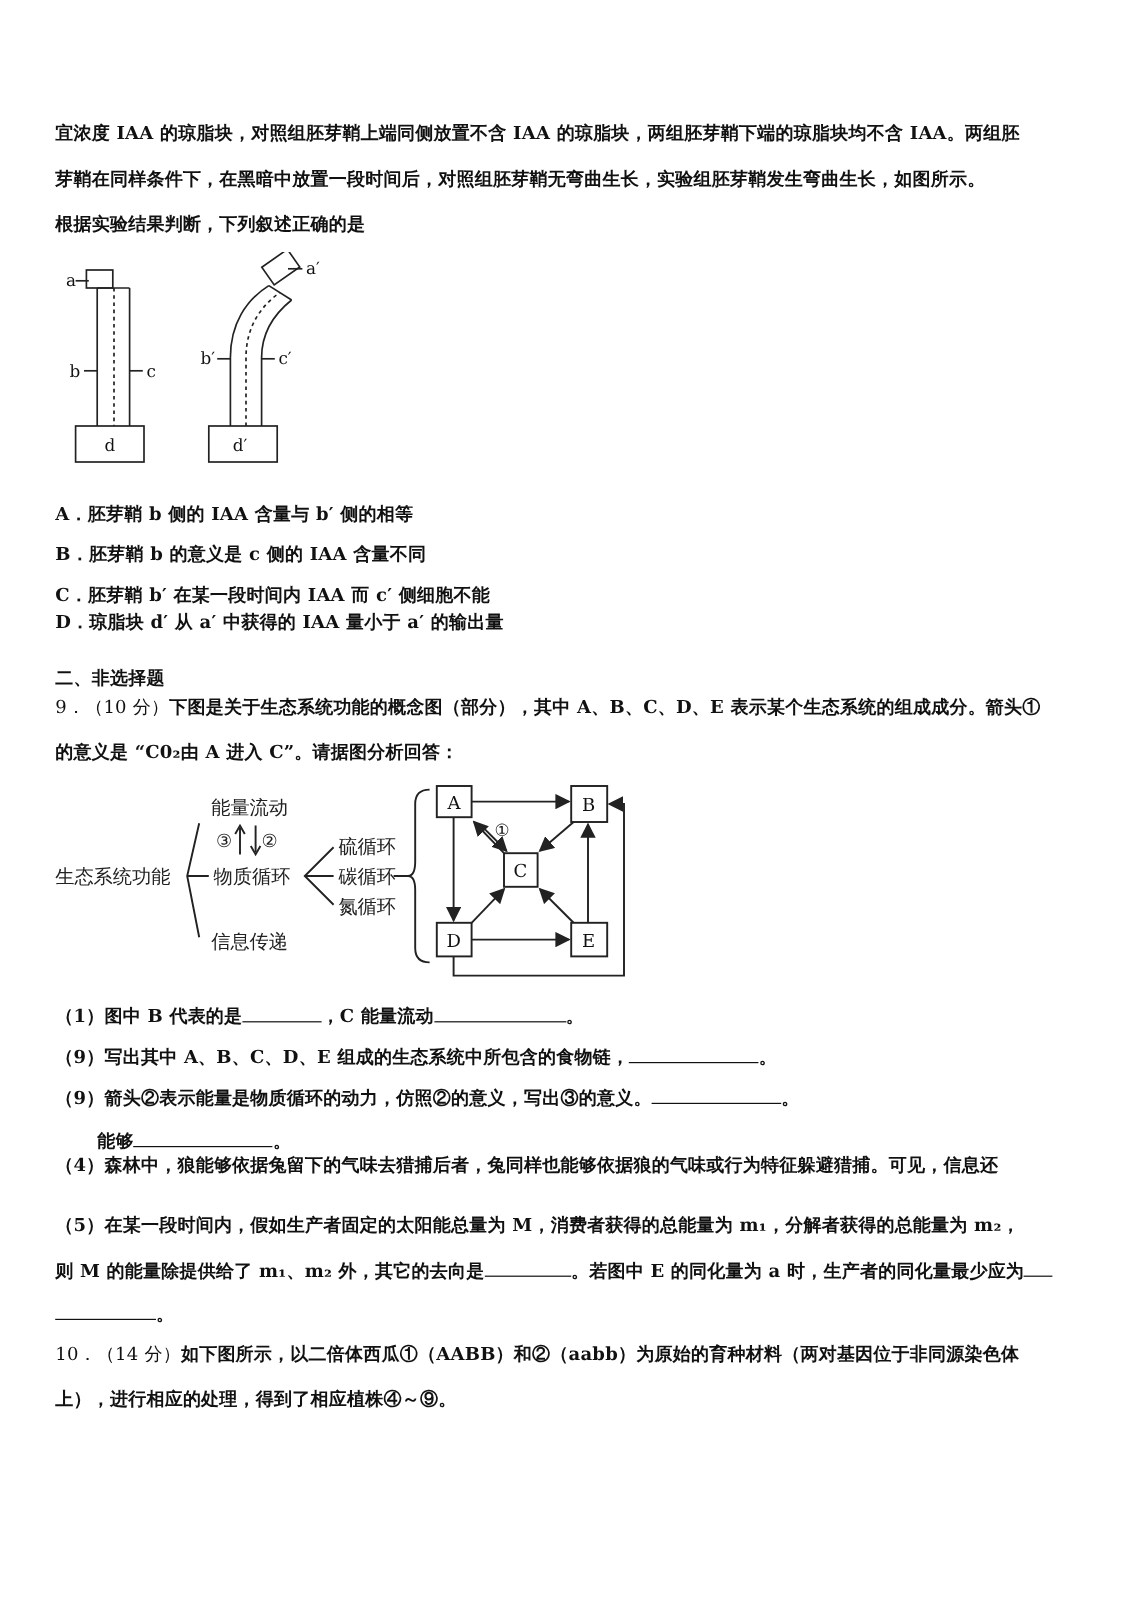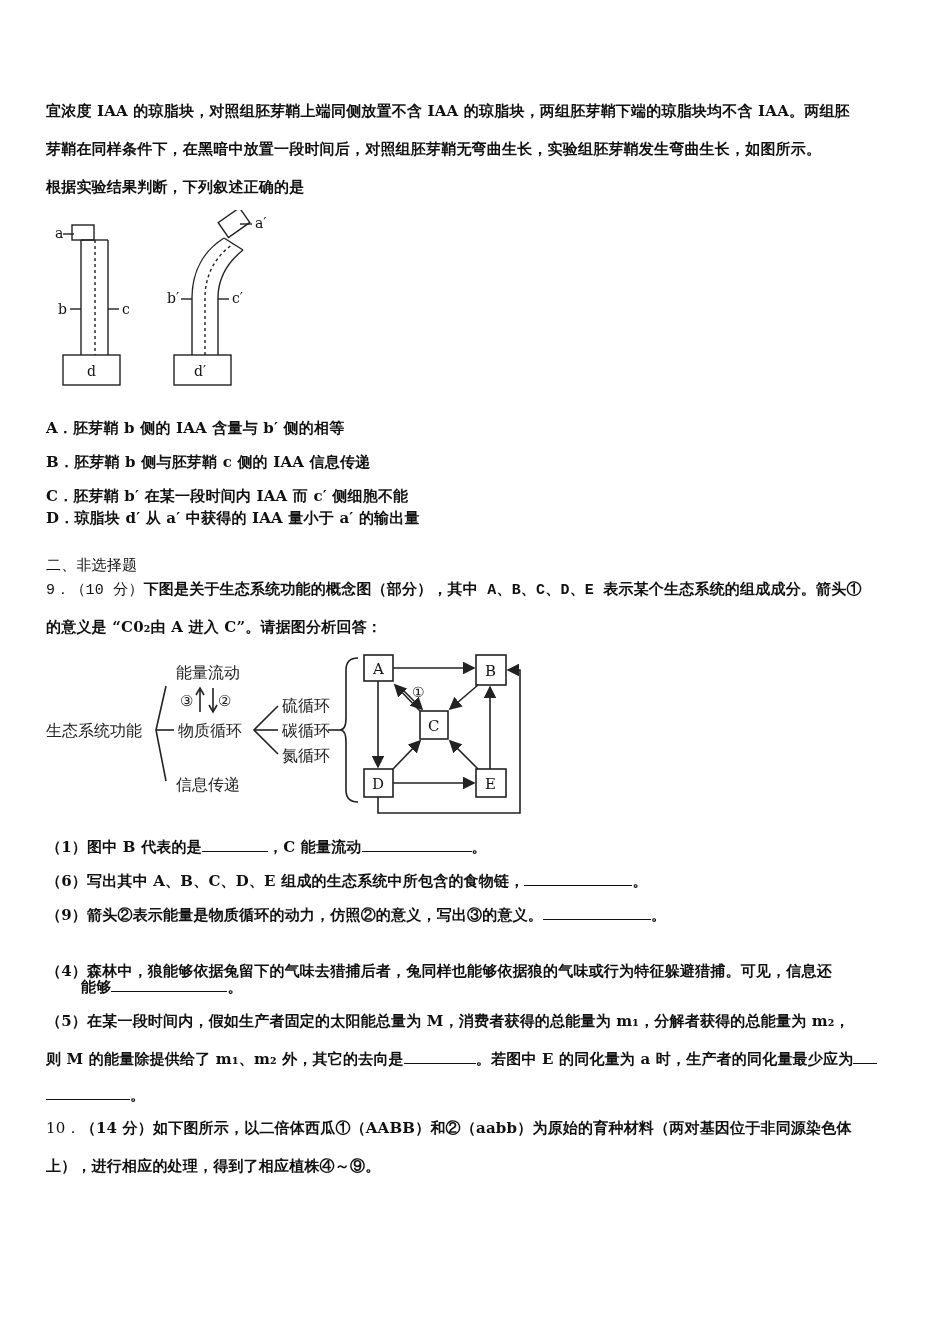--- a/index.html
+++ b/index.html
@@ -1,19 +1,19 @@
 <!DOCTYPE html>
 <html><head>
 <meta charset="utf-8">
 <style>
   html, body { margin: 0; padding: 0; background: #ffffff; }
   body { width: 950px; height: 1344px; position: relative; overflow: hidden;
          font-family: "DejaVu Serif", "Liberation Serif", serif; color: #111; }
   .line { position: absolute; left: 46px; font-size: 15px; font-weight: bold; white-space: nowrap; letter-spacing: 0.2px; }
-  .line.plain { font-weight: normal; }
+  .line.plain { font-weight: bold; }
   .fig { position: absolute; }
   .blank { display: inline-block; border-bottom: 1.5px solid #111; height: 1em; vertical-align: baseline; }
   svg text { font-family: "DejaVu Serif", "Liberation Serif", serif; }
   .cn { font-family: "DejaVu Sans", "Liberation Sans", sans-serif; }
 </style>
 </head>
 <body>
 
 <div class="line" style="top:102px;">宜浓度 IAA 的琼脂块，对照组胚芽鞘上端同侧放置不含 IAA 的琼脂块，两组胚芽鞘下端的琼脂块均不含 IAA。两组胚</div>
 <div class="line" style="top:140px;text-align:right;">芽鞘在同样条件下，在黑暗中放置一段时间后，对照组胚芽鞘无弯曲生长，实验组胚芽鞘发生弯曲生长，如图所示。</div>
@@ -50,27 +50,27 @@
     <text x="82" y="104">c</text>
     <text x="47" y="166">d</text>
     <text x="215" y="18">a′</text>
     <text x="127" y="93">b′</text>
     <text x="192" y="93">c′</text>
     <text x="154" y="166">d′</text>
   </g>
 </svg>
 
 <div class="line" style="top:419px;"><span>A．</span><span>胚芽鞘 b 侧的 IAA 含量与 b′ 侧的相等</span></div>
-<div class="line" style="top:453px;"><span>B．</span><span>胚芽鞘 b 侧与胚芽鞘 c 侧的 IAA 信息传递</span></div>
+<div class="line" style="top:453px;"><span>B．</span><span>胚芽鞘 b 的意义是 c 侧的 IAA 含量不同</span></div>
 <div class="line" style="top:487px;"><span>C．</span><span>胚芽鞘 b′ 在某一段时间内 IAA 而 c′ 侧细胞不能</span></div>
 <div class="line" style="top:509px;"><span>D．</span><span>琼脂块 d′ 从 a′ 中获得的 IAA 量小于 a′ 的输出量</span></div>
 
 <div class="line plain cn" style="top:556px;">二、非选择题</div>
 
-<div class="line" style="top:580px;font-family:Liberation Mono, monospace;"><span style="font-weight:normal">9．</span><span style="font-weight:normal">（10 分）</span><span>下图是关于生态系统功能的概念图（部分），其中 A、B、C、D、E 表示某个生态系统的组成成分。箭头①</span></div>
+<div class="line" style="top:580px;"><span style="font-weight:normal">9．</span><span style="font-weight:normal">（10 分）</span><span>下图是关于生态系统功能的概念图（部分），其中 A、B、C、D、E 表示某个生态系统的组成成分。箭头①</span></div>
 <div class="line" style="top:618px;">的意义是 “C0₂由 A 进入 C”。请据图分析回答：</div>
 
 <svg class="fig" style="left:40px;top:648px;" width="500" height="175" viewBox="0 0 500 175">
   <g font-size="16" fill="#222" class="cn" font-family="DejaVu Sans, sans-serif">
     <text x="6" y="88">生态系统功能</text>
     <text x="136" y="30">能量流动</text>
     <text x="138" y="88">物质循环</text>
     <text x="136" y="142">信息传递</text>
     <text x="140" y="58" font-size="15">③</text>
     <text x="178" y="58" font-size="15">②</text>
@@ -121,22 +121,22 @@
     <text x="53" y="29">A</text>
     <text x="165" y="31">B</text>
     <text x="108" y="86">C</text>
     <text x="52" y="144">D</text>
     <text x="165" y="144">E</text>
     <text x="92" y="52" font-size="14">①</text>
   </g>
 </svg>
 
 <div class="line" style="top:836px;"><span>（1）图中 B 代表的是</span><span class="blank" style="width:66px"></span><span>，C 能量流动</span><span class="blank" style="width:110px"></span><span>。</span></div>
-<div class="line" style="top:870px;"><span>（6）写出其中 A、B、C、D、E 组成的生态系统中所包含的食物链，</span><span class="blank" style="width:108px"></span><span>。</span></div>
+<div class="line" style="top:870px;"><span>（9）写出其中 A、B、C、D、E 组成的生态系统中所包含的食物链，</span><span class="blank" style="width:108px"></span><span>。</span></div>
 <div class="line" style="top:904px;"><span>（9）箭头②表示能量是物质循环的动力，仿照②的意义，写出③的意义。</span><span class="blank" style="width:108px"></span><span>。</span></div>
 <div class="line" style="top:962px;">（4）森林中，狼能够依据兔留下的气味去猎捕后者，兔同样也能够依据狼的气味或行为特征躲避猎捕。可见，信息还</div>
-<div class="line" style="top:976px;padding-left:35px;"><span>能够</span><span class="blank" style="width:116px"></span><span>。</span></div>
+<div class="line" style="top:940px;padding-left:35px;"><span>能够</span><span class="blank" style="width:116px"></span><span>。</span></div>
 <div class="line" style="top:1012px;">（5）在某一段时间内，假如生产者固定的太阳能总量为 M，消费者获得的总能量为 m₁，分解者获得的总能量为 m₂，</div>
 <div class="line" style="top:1048px;"><span>则 M 的能量除提供给了 m₁、m₂ 外，其它的去向是</span><span class="blank" style="width:72px"></span><span>。若图中 E 的同化量为 a 时，生产者的同化量最少应为</span><span class="blank" style="width:24px"></span></div>
 <div class="line" style="top:1084px;"><span class="blank" style="width:84px"></span><span>。</span></div>
 
-<div class="line" style="top:1119px;"><span style="font-weight:normal">10．</span><span style="font-weight:bold">（14 分）</span><span>如下图所示，以二倍体西瓜①（AABB）和②（aabb）为原始的育种材料（两对基因位于非同源染色体</span></div>
+<div class="line" style="top:1119px;"><span style="font-weight:normal">10．</span><span style="font-weight:normal">（14 分）</span><span>如下图所示，以二倍体西瓜①（AABB）和②（aabb）为原始的育种材料（两对基因位于非同源染色体</span></div>
 <div class="line" style="top:1157px;">上），进行相应的处理，得到了相应植株④～⑨。</div>
 
 </body></html>

